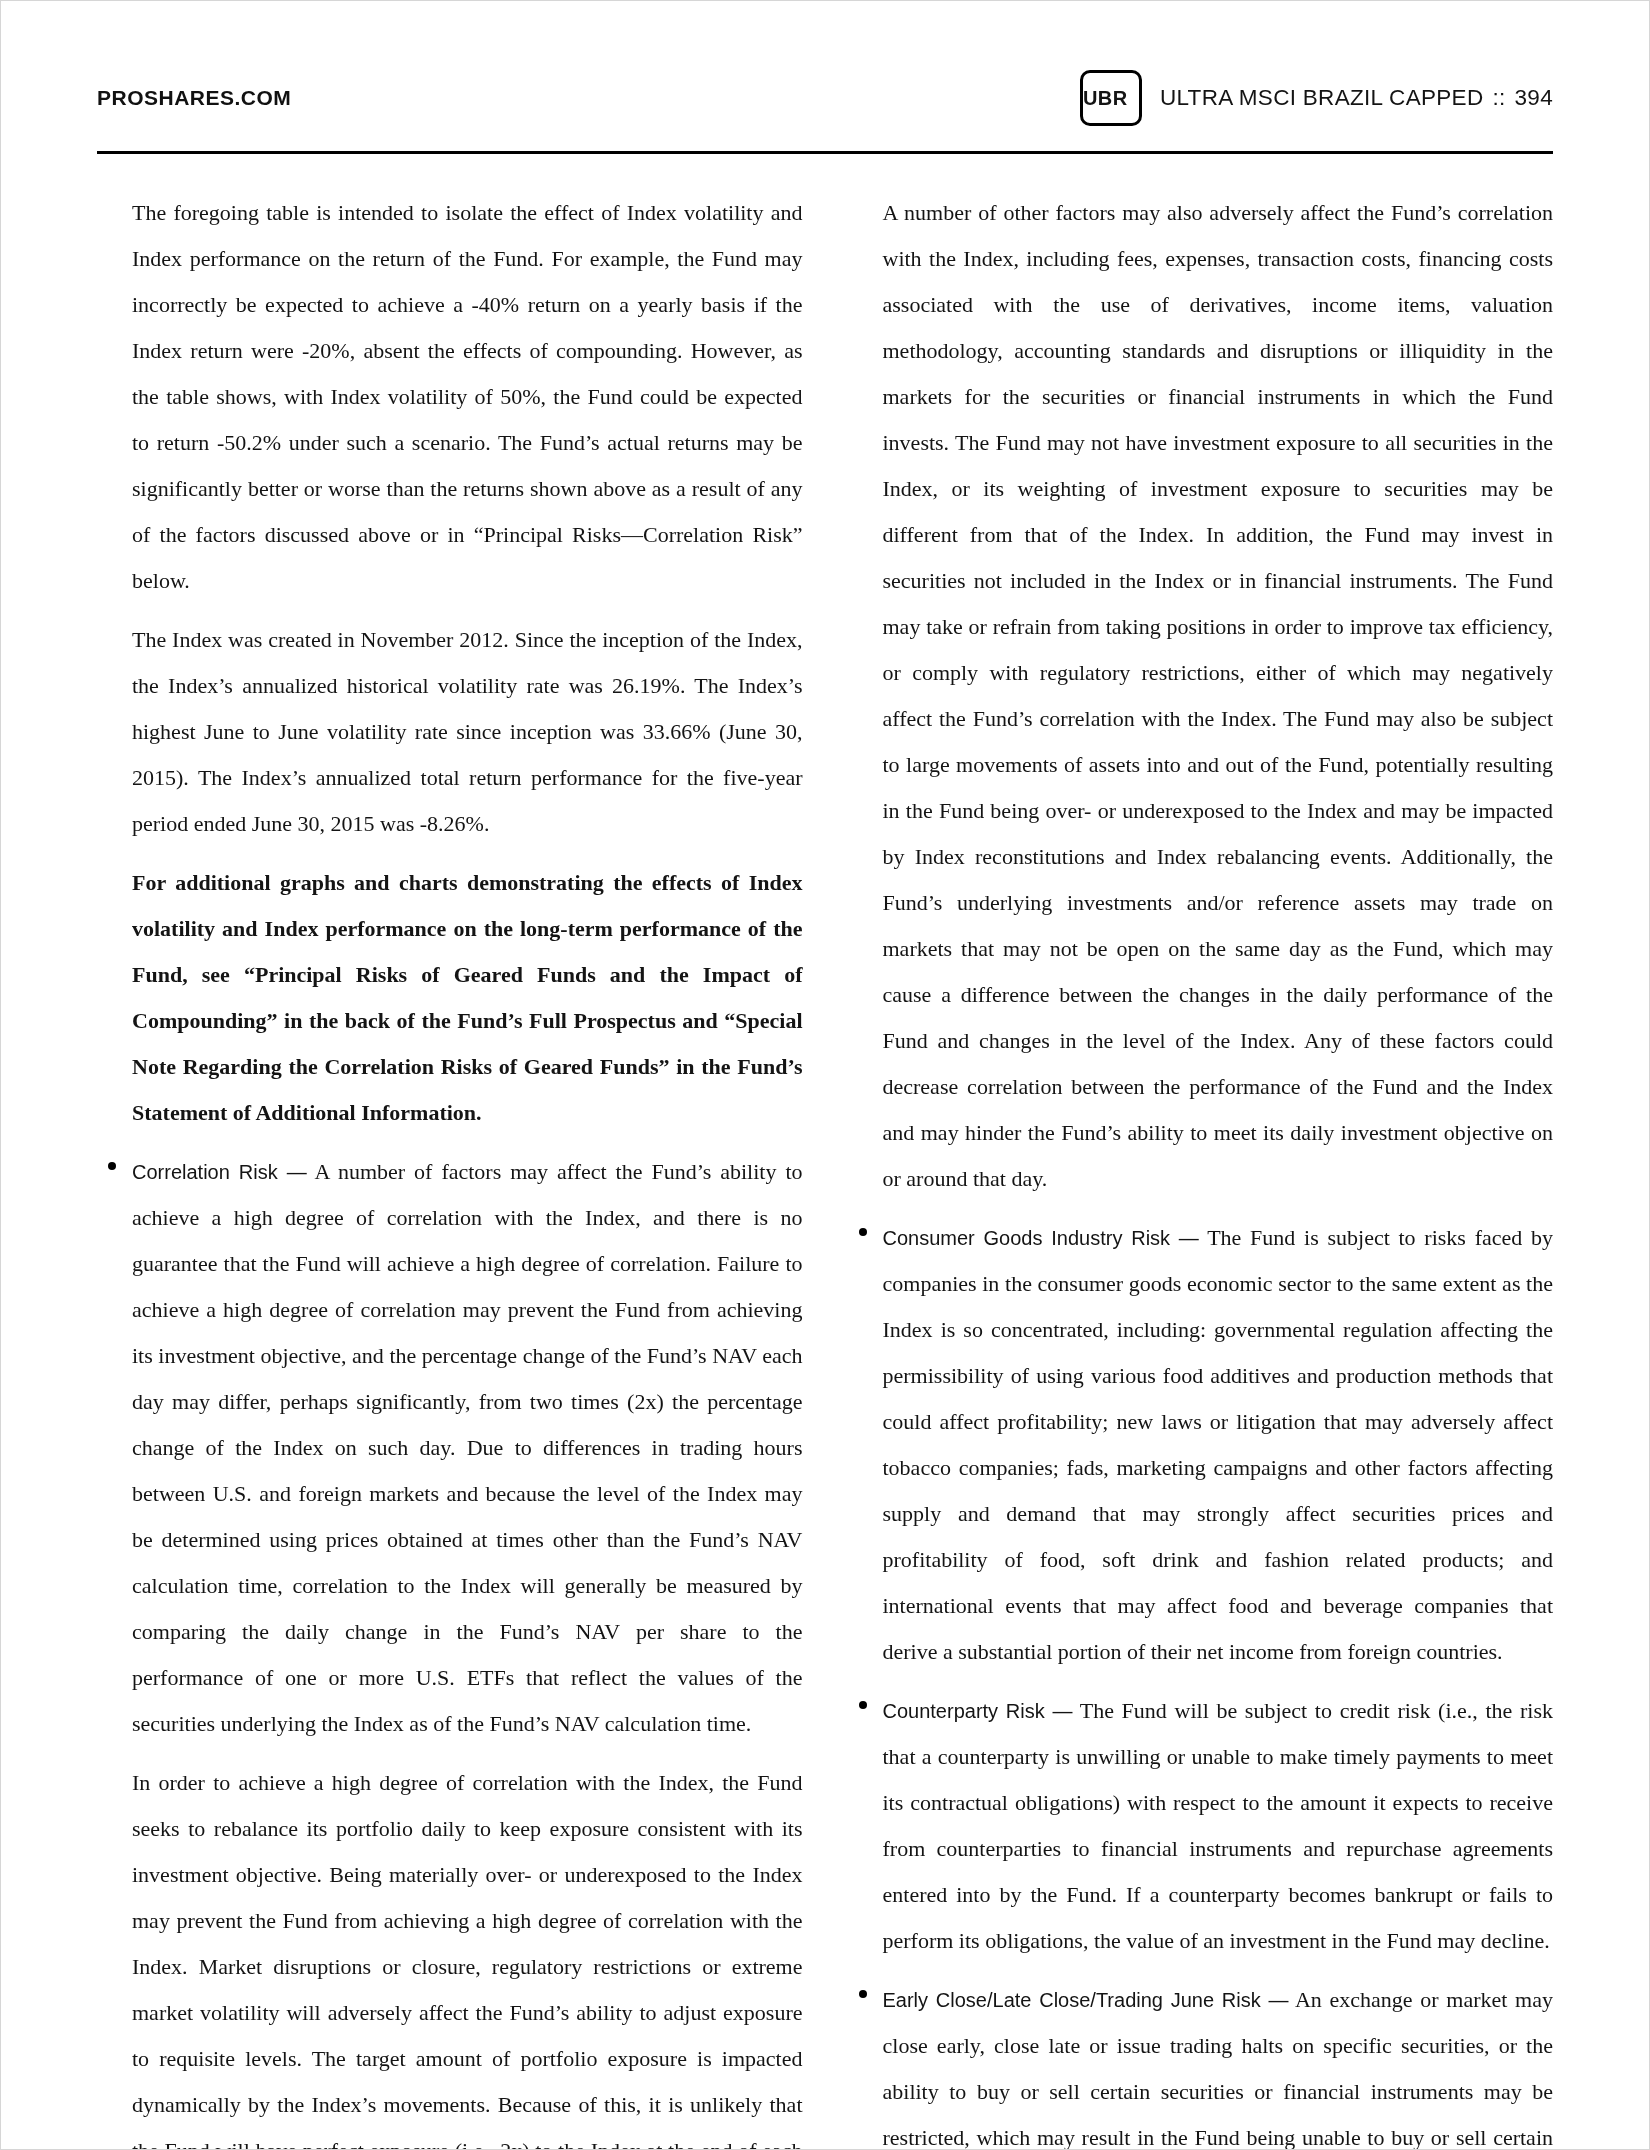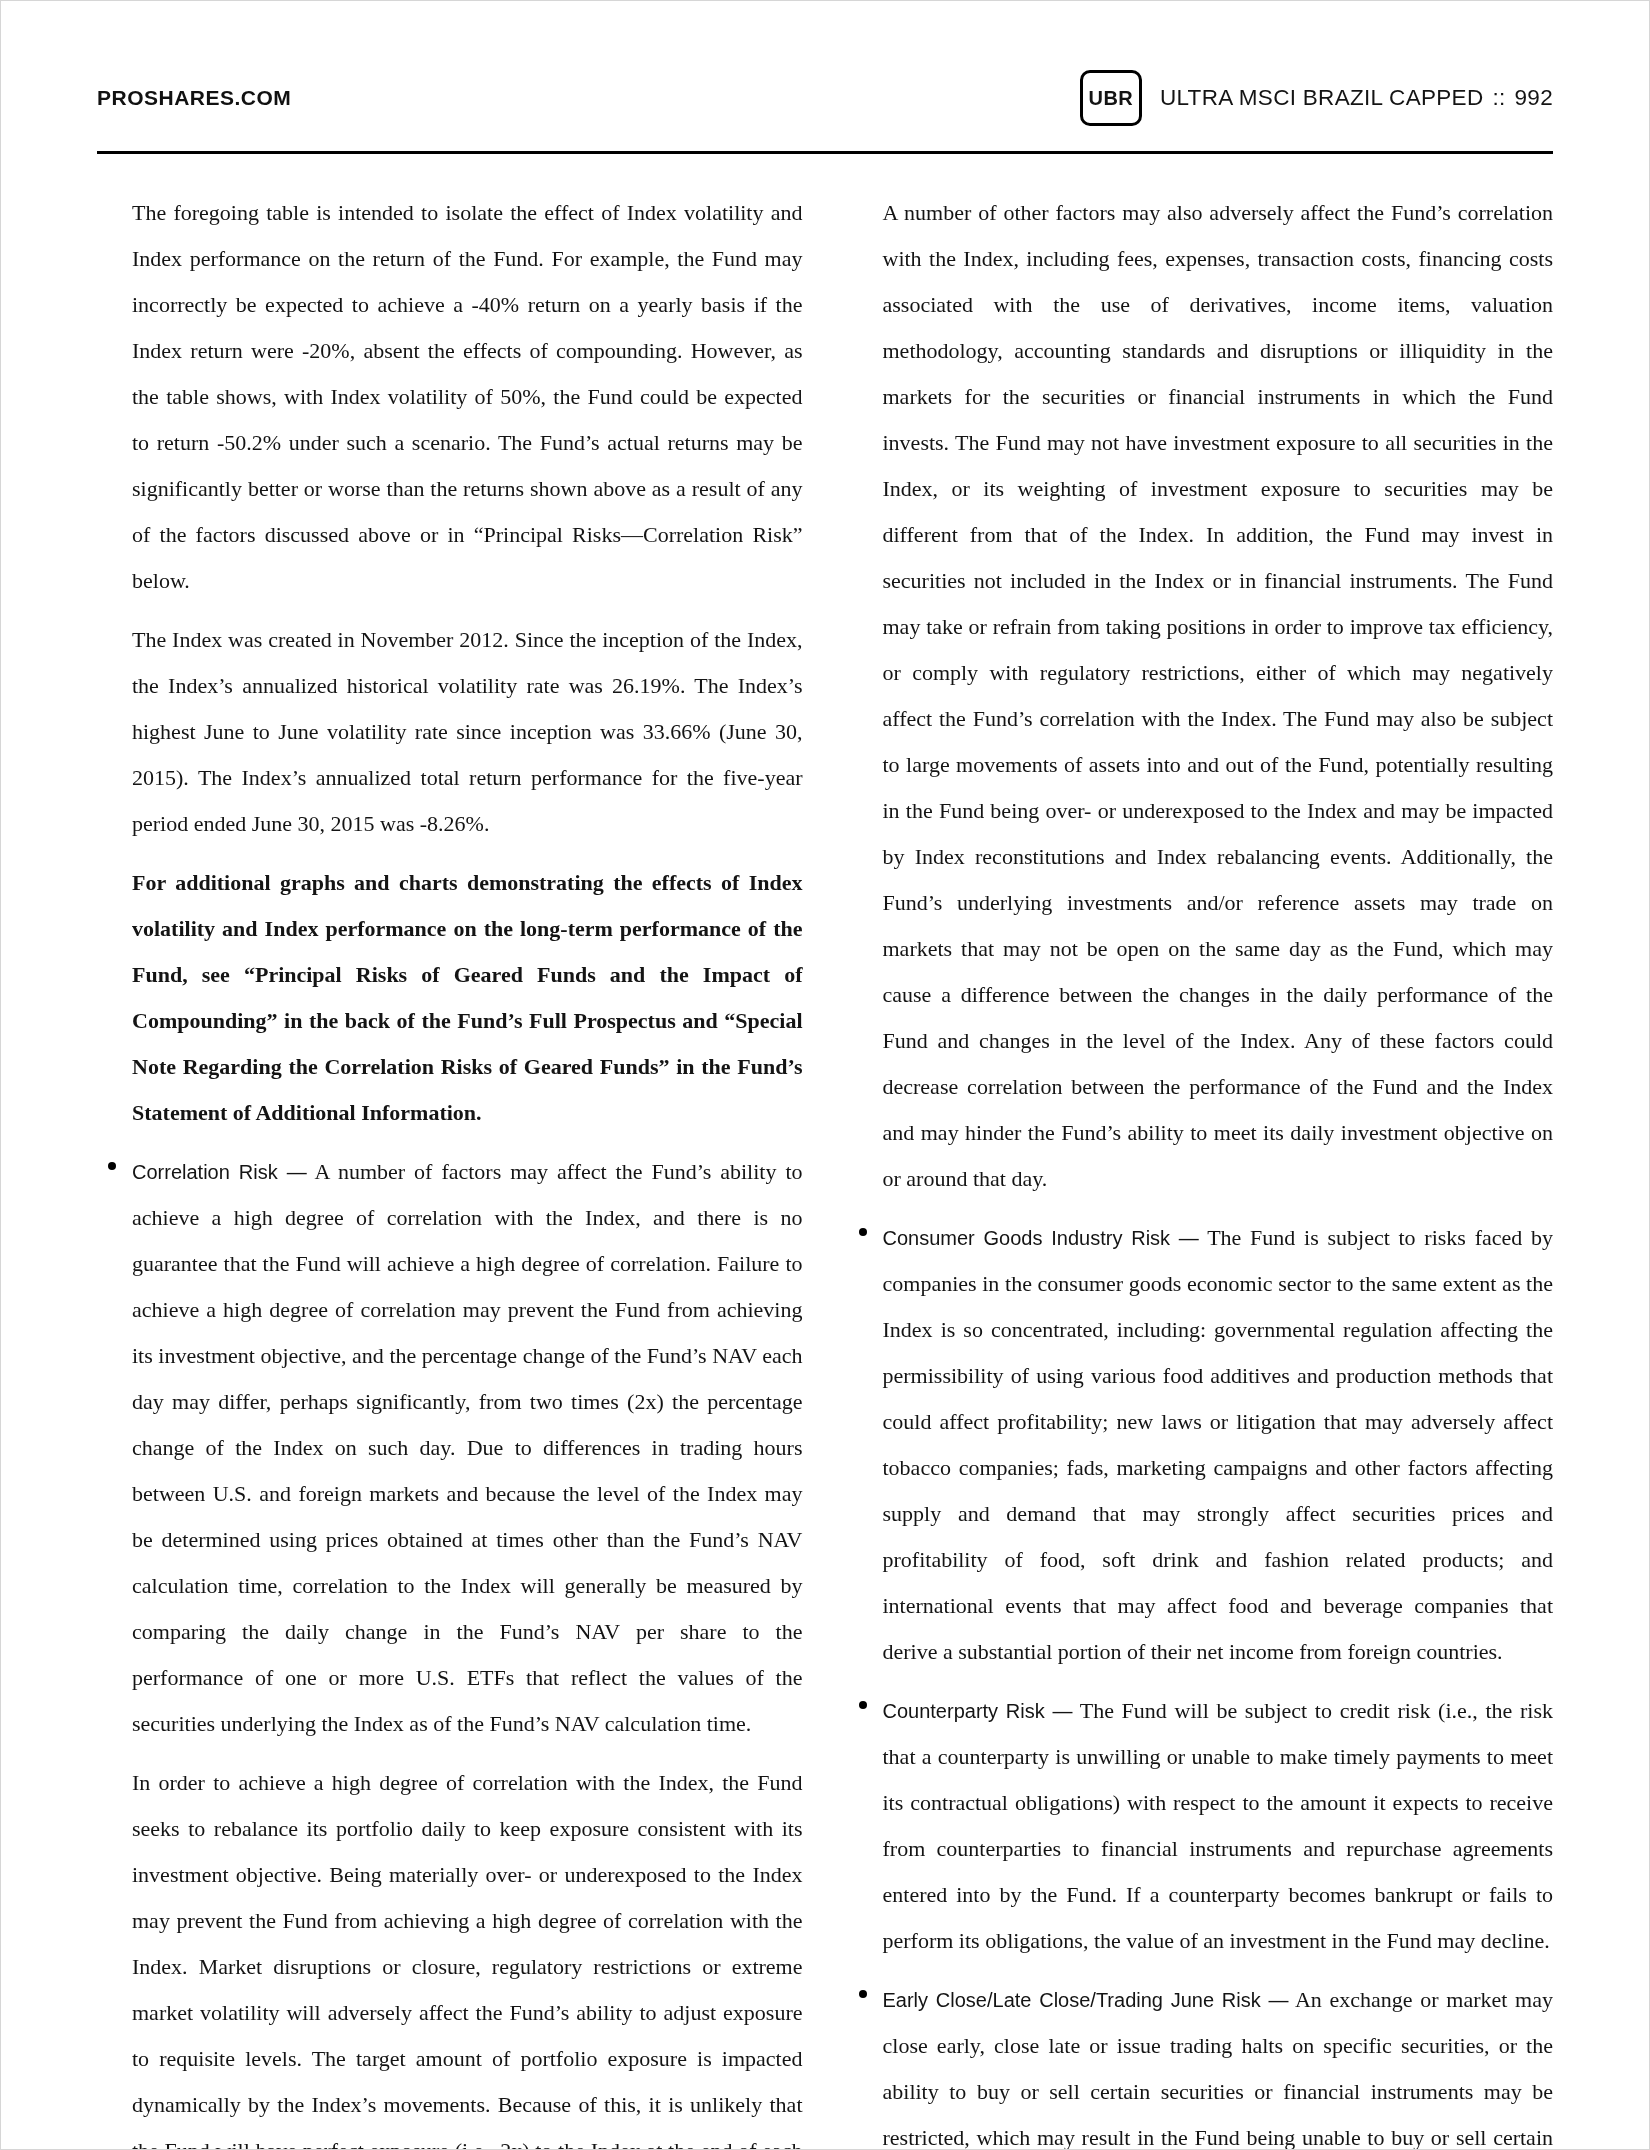--- a/index.html
+++ b/index.html
@@ -36,21 +36,21 @@
     align-items: center;
     gap: 18px;
   }
   .ticker-badge {
     width: 62px;
     height: 56px;
     border: 3px solid #000;
     border-radius: 10px;
     display: flex;
     align-items: center;
-    justify-content: center;
+    justify-content: flex-start;
     font-family: "Liberation Sans", sans-serif;
     font-weight: 700;
     font-size: 20px;
     letter-spacing: 0.5px;
   }
   .doc-title {
     font-family: "Liberation Sans", sans-serif;
     font-weight: 400;
     font-size: 22.5px;
     letter-spacing: 0.3px;
@@ -103,21 +103,21 @@
 
   <div class="header">
     <div class="brand">PROSHARES.COM</div>
     <div class="header-right">
       <div class="ticker-badge">
         <span>UBR</span>
       </div>
       <div class="doc-title">
         <span>ULTRA MSCI BRAZIL CAPPED</span>
         <span>::</span>
-        <span>992</span>
+        <span>394</span>
       </div>
     </div>
   </div>
 
   <hr class="rule">
 
   <div class="content">
 
     <div class="col">
       <p>The foregoing table is intended to isolate the effect of Index volatility and Index performance on the return of the Fund. For example, the Fund may incorrectly be expected to achieve a -40% return on a yearly basis if the Index return were -20%, absent the effects of compounding. However, as the table shows, with Index volatility of 50%, the Fund could be expected to return -50.2% under such a scenario. The Fund’s actual returns may be significantly better or worse than the returns shown above as a result of any of the factors discussed above or in “Principal Risks—Correlation Risk” below.</p>

